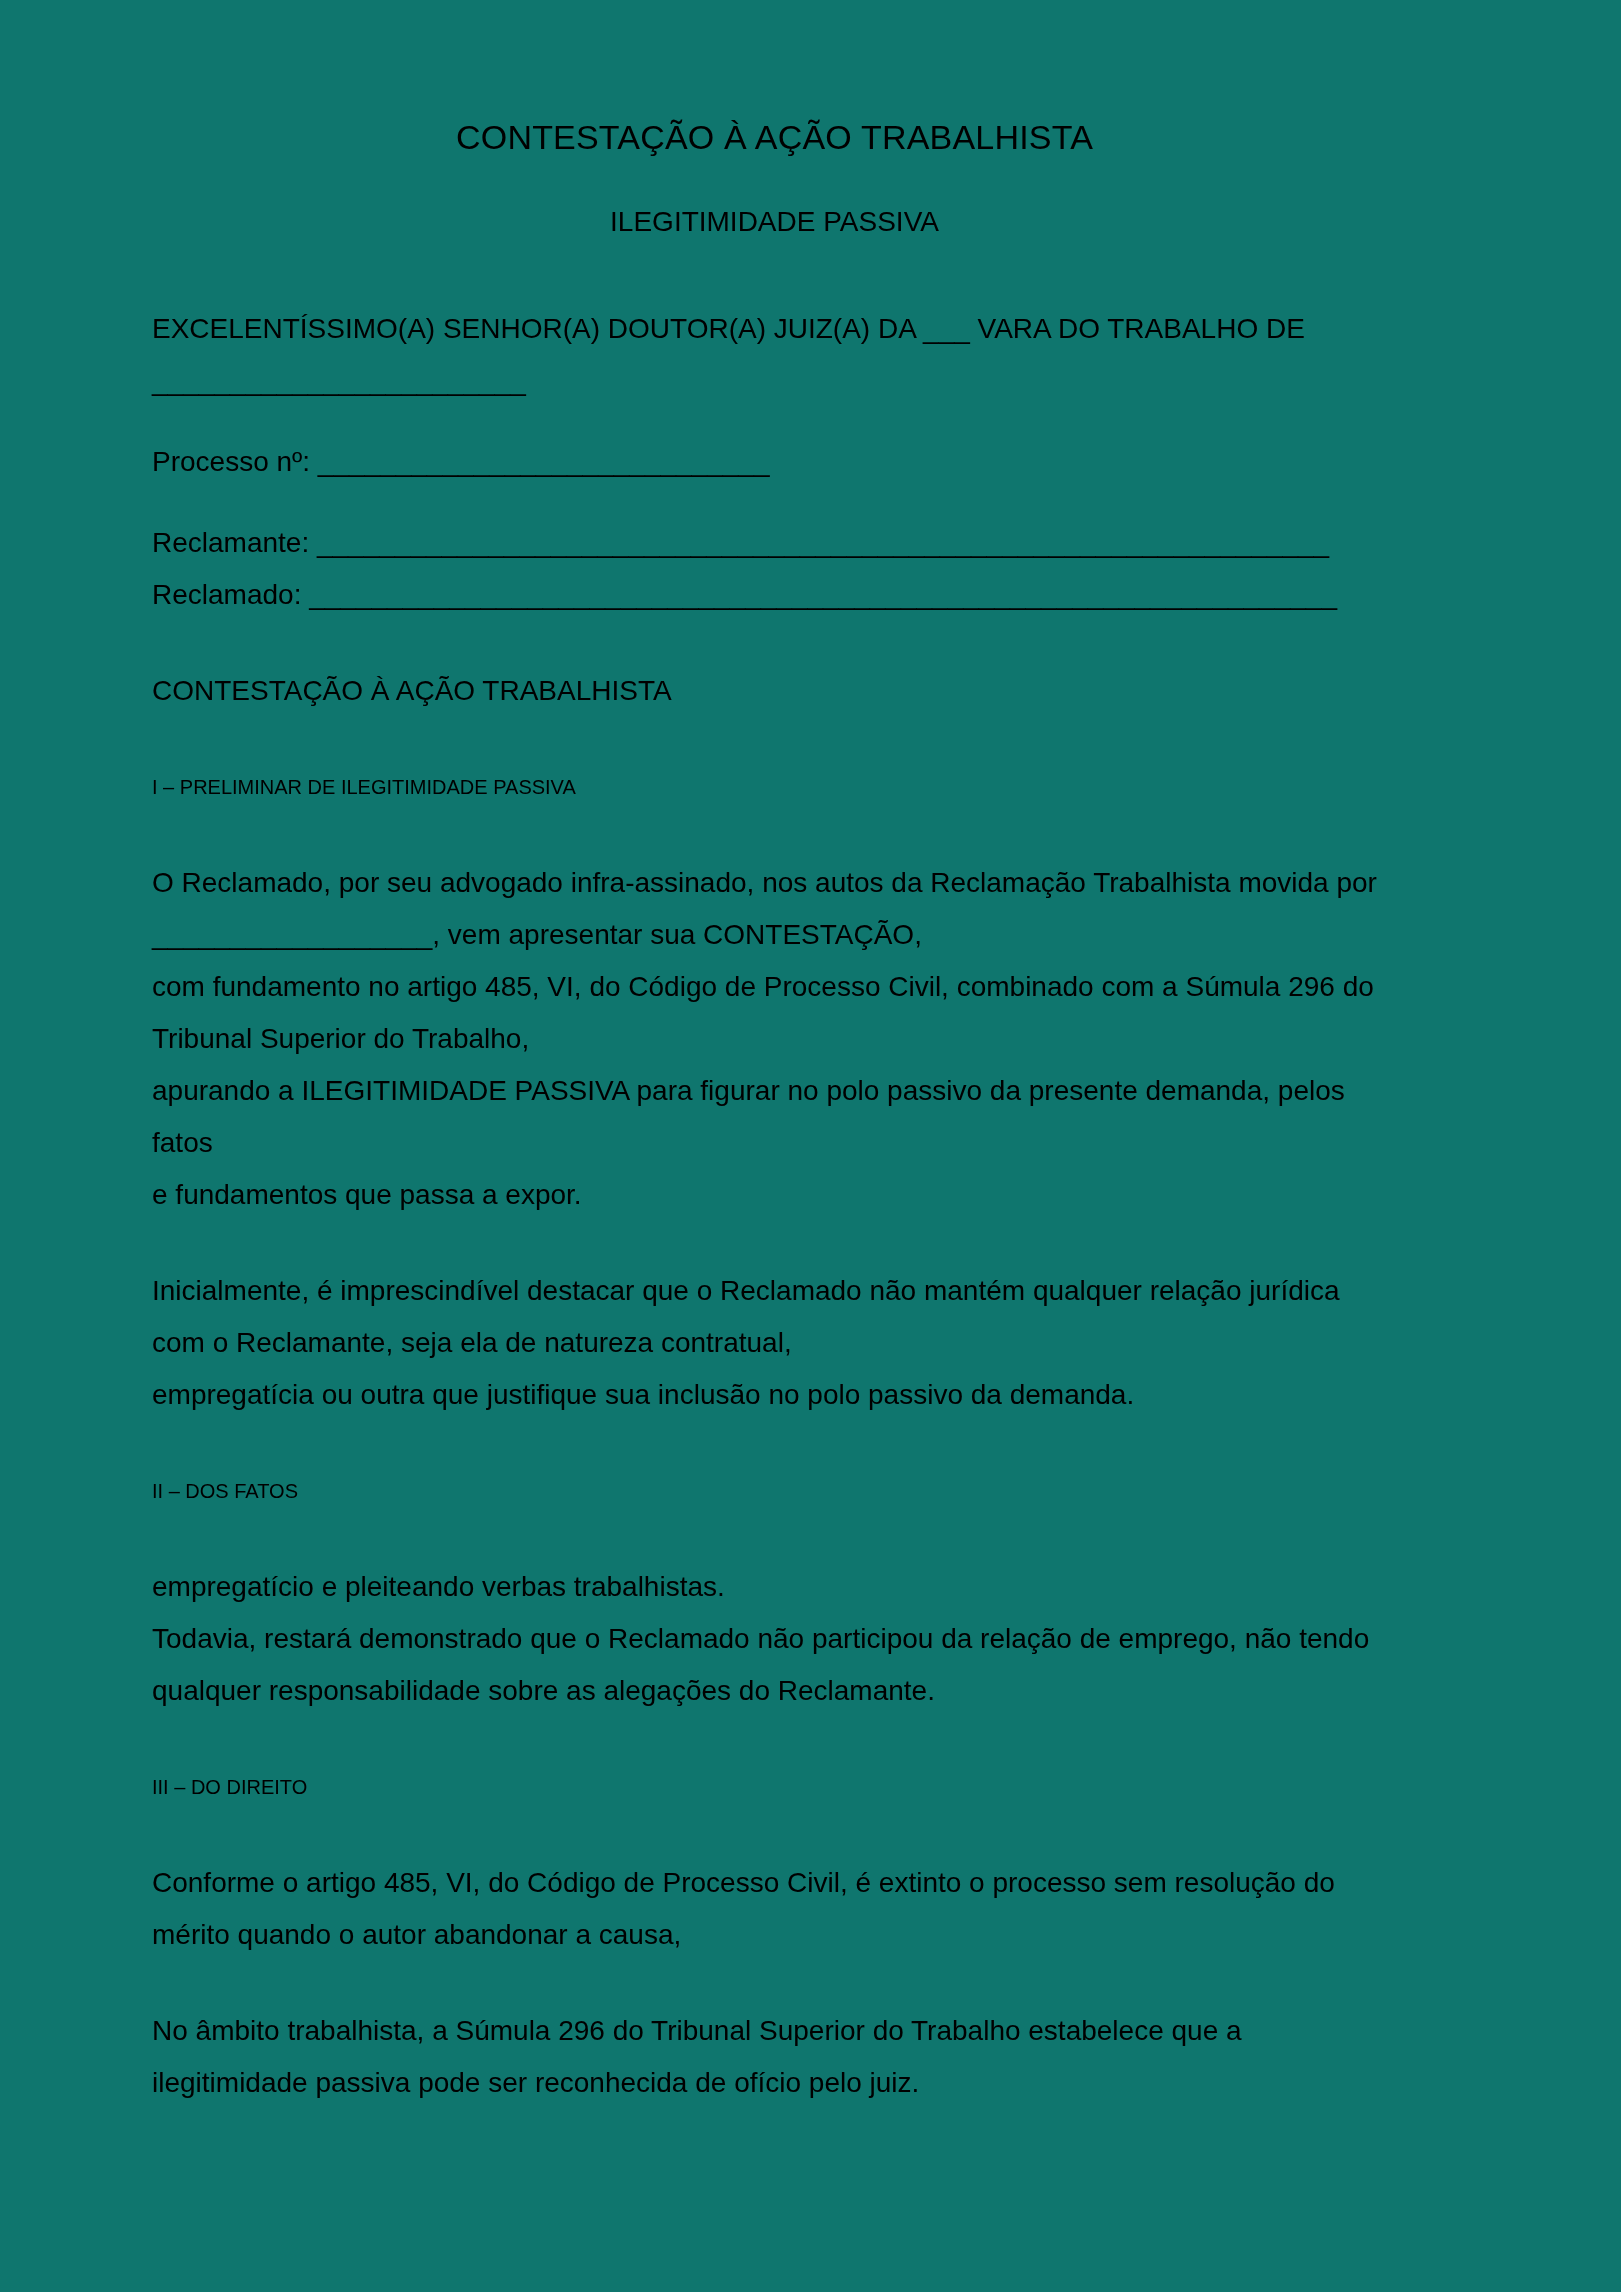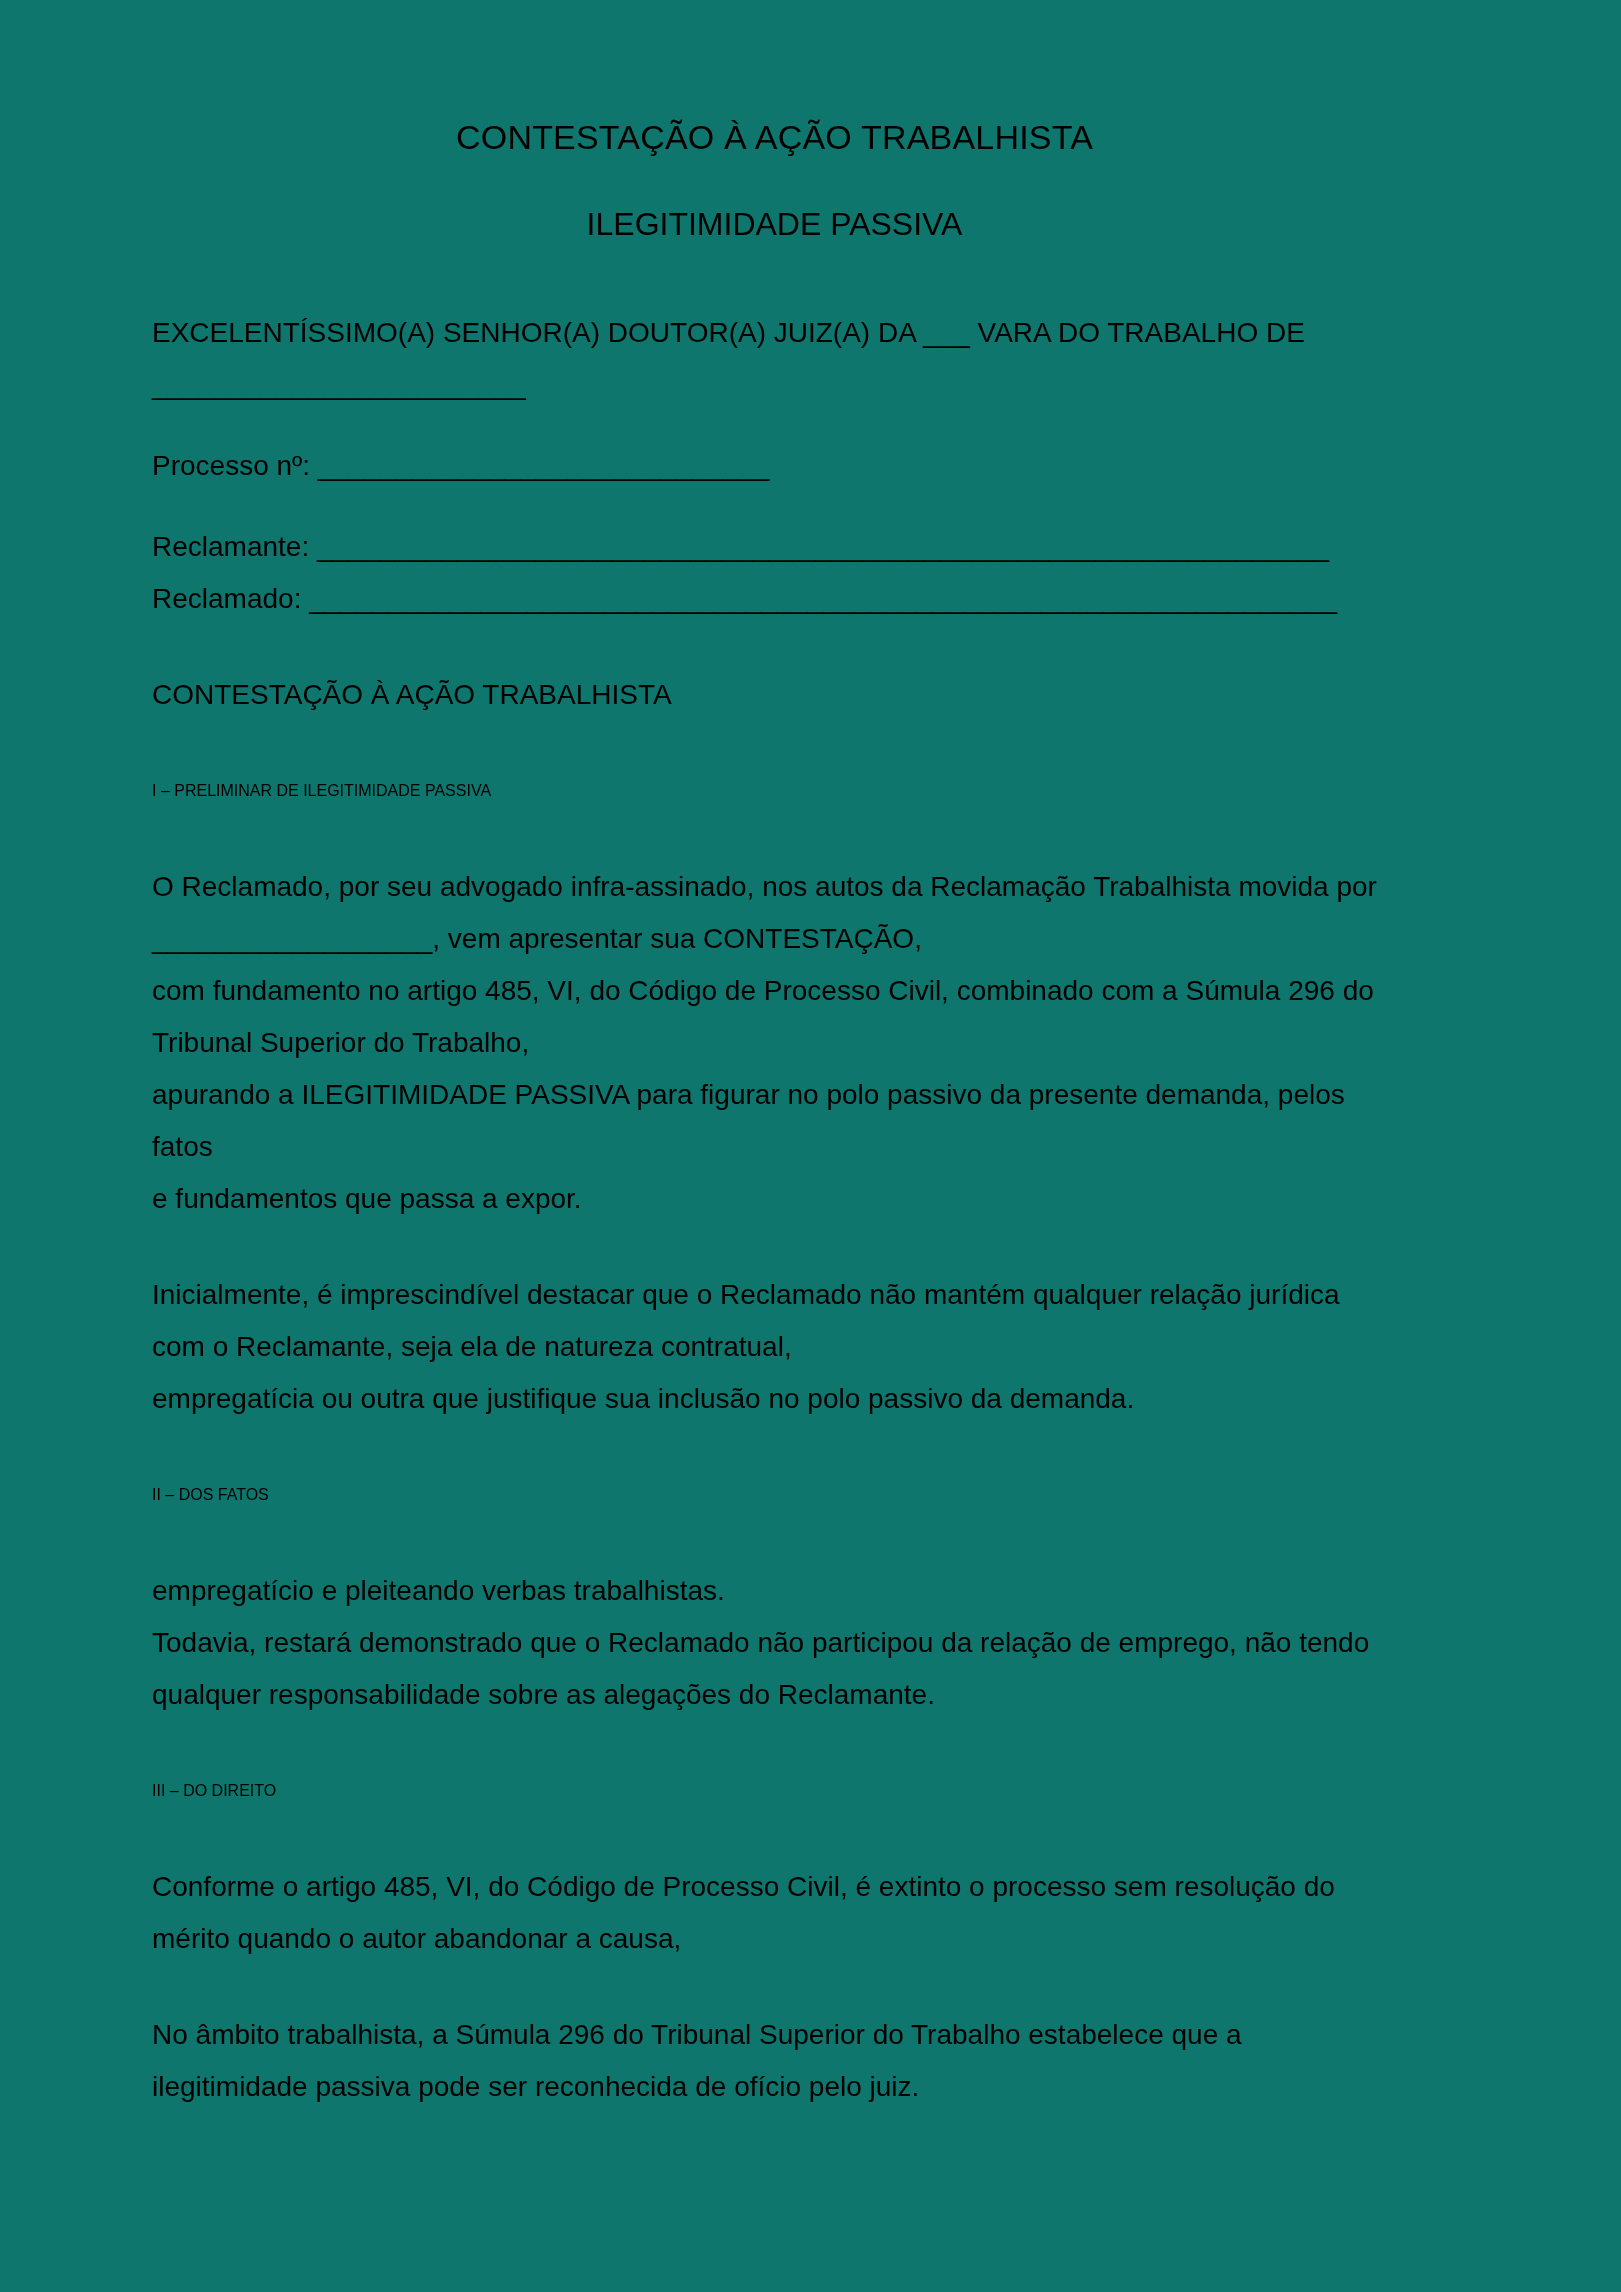--- a/index.html
+++ b/index.html
@@ -35,21 +35,21 @@
     font-size: 34px;
     line-height: 1.0;
     font-weight: 400;
     letter-spacing: 0.2px;
     margin: 0;
     padding-top: 120px;
     white-space: nowrap;
   }
   .doc-subtitle {
     text-align: center;
-    font-size: 32px;
+    font-size: 28px;
     line-height: 1.0;
     font-weight: 400;
     margin: 0;
     padding-top: 54px;
   }
 
   
   .block {
     font-size: 24px;
     line-height: 1.0;
@@ -58,21 +58,21 @@
   .line {
     font-size: 28px;
     line-height: 52px;
     white-space: pre-wrap;
     margin: 0;
   }
   .spacer-sm { height: 29px; }
   .spacer-md { height: 44px; }
 
   .heading {
-    font-size: 16px;
+    font-size: 20px;
     line-height: 52px;
     margin: 0;
     white-space: pre;
   }
 
   .top-offset-1 { height: 67px; }
 </style>
 </head>
 <body>
 

